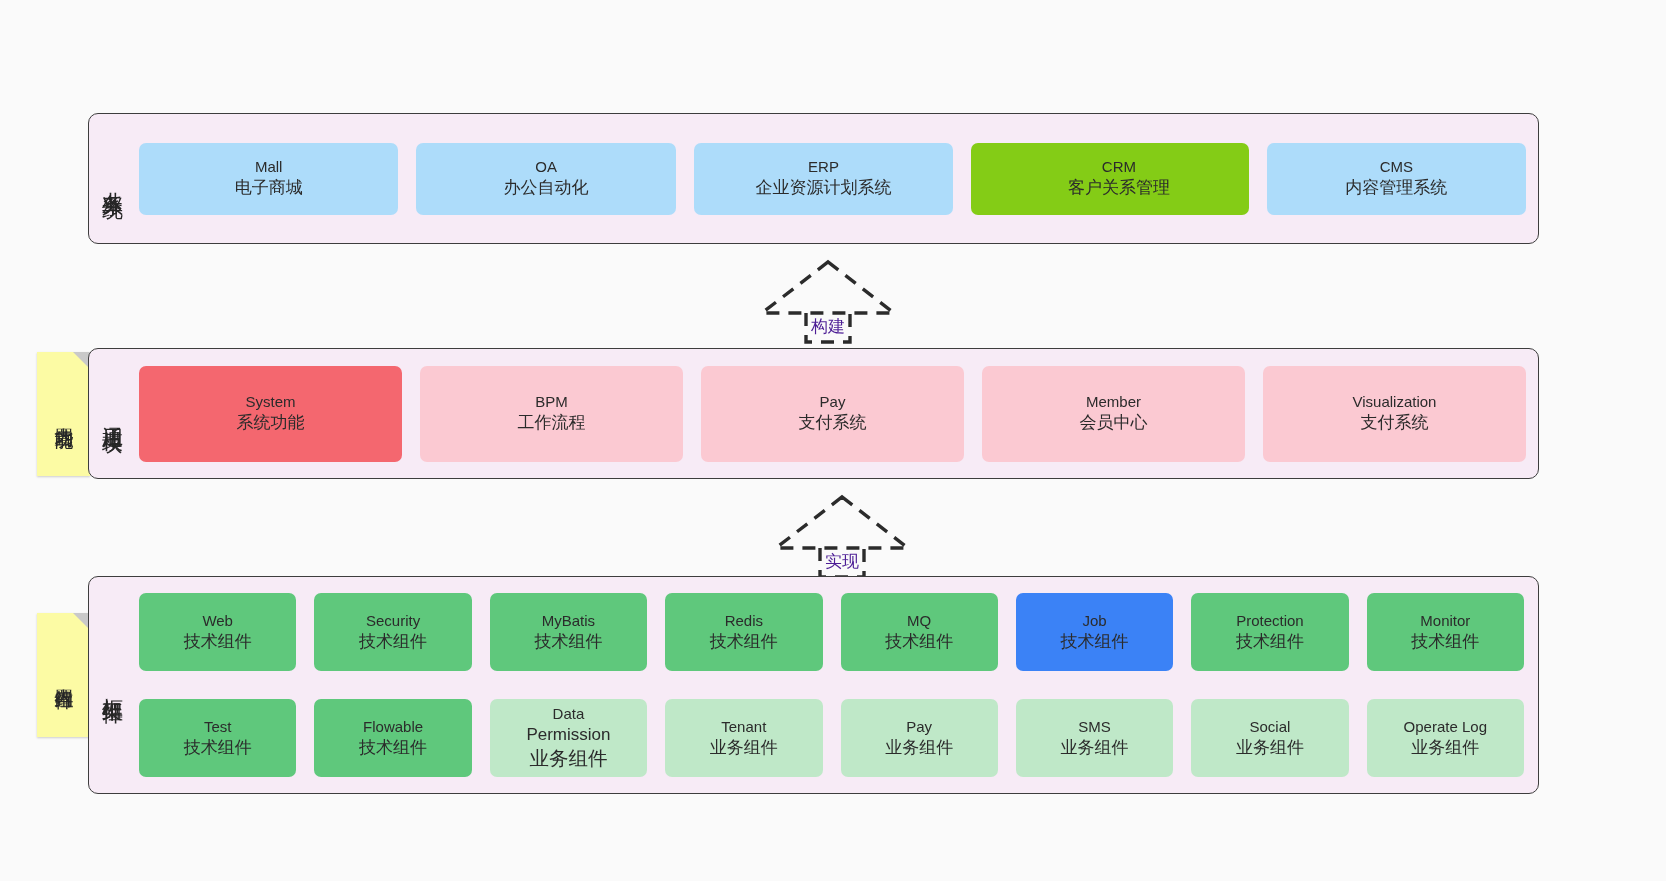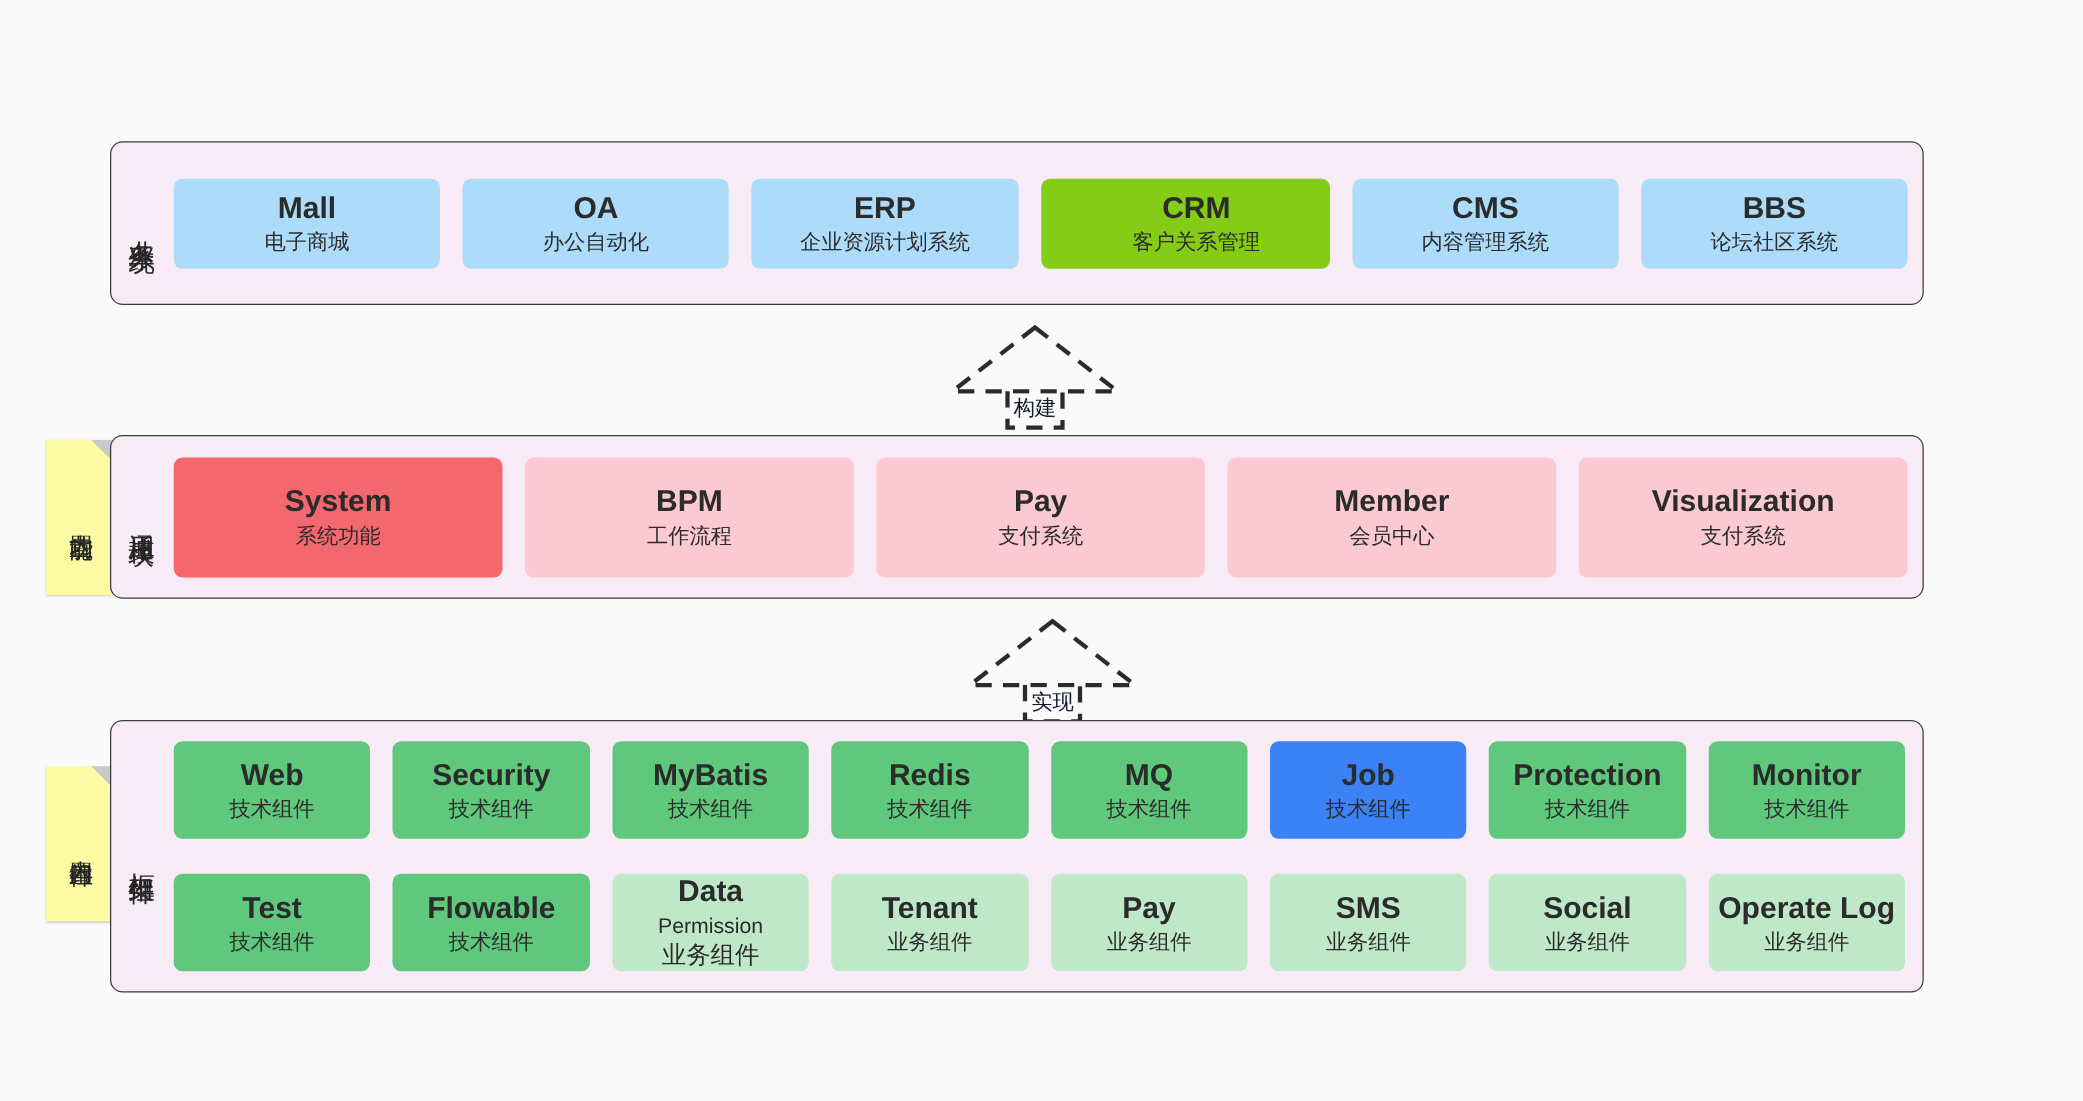--- a/index.html
+++ b/index.html
@@ -62,21 +62,21 @@
     display:flex;
     flex-direction:column;
     align-items:center;
     justify-content:center;
     text-align:center;
     font-size:19px;
     line-height:1.33;
     color:#2b2b2b;
     padding:6px 4px;
   }
-  .card .t1{font-size:24px;font-weight:bold;}
+  .card .t1{font-size:15px;}
   .card .t2{font-size:17px;}
   .card .t3{font-size:19.5px;}
 
   
   #layer-business{left:88px;top:113px;width:1451px;height:131px;}
   #layer-business .card{height:72px;}
 
   #layer-common{left:88px;top:348px;width:1451px;height:131px;}
   #layer-common .card{height:96px;}
 
@@ -112,21 +112,21 @@
 
   
   .connector{position:absolute;}
   .connector svg{display:block;overflow:visible;}
   .connector .conn-label{
     position:absolute;
     left:50%;
     transform:translateX(-50%);
     bottom:6px;
     font-size:17px;
-    color:#0f172a;
+    color:#4c1d95;
     background:#FAFAFA;
     padding:0 1px;
     white-space:nowrap;
   }
   #connector-build{left:758px;top:258px;width:140px;height:86px;}
   #connector-impl{left:772px;top:493px;width:140px;height:86px;}
 </style>
 </head>
 <body>
 
@@ -148,24 +148,20 @@
         <span class="t1">ERP</span>
         <span class="t2">企业资源计划系统</span>
       </div>
       <div class="card" style="background:#84cc16;padding-left:22px;">
         <span class="t1">CRM</span>
         <span class="t2">客户关系管理</span>
       </div>
       <div class="card" style="background:#ADDCFA;">
         <span class="t1">CMS</span>
         <span class="t2">内容管理系统</span>
-      </div>
-      <div class="card" style="background:#ADDCFA;">
-        <span class="t1">BBS</span>
-        <span class="t2">论坛社区系统</span>
       </div>
 
     </div>
   </div>
 
   <div class="connector" id="connector-build">
     <svg width="140" height="86" viewBox="0 0 140 86">
       <path d="M70 4 L136 55 L4 55 Z" fill="none" stroke="#2b2b2b" stroke-width="3.4" stroke-dasharray="13 9" stroke-linejoin="miter"></path>
       <path d="M48 55 L48 84 L92 84 L92 55" fill="none" stroke="#2b2b2b" stroke-width="3.4" stroke-dasharray="13 9"></path>
     </svg>

